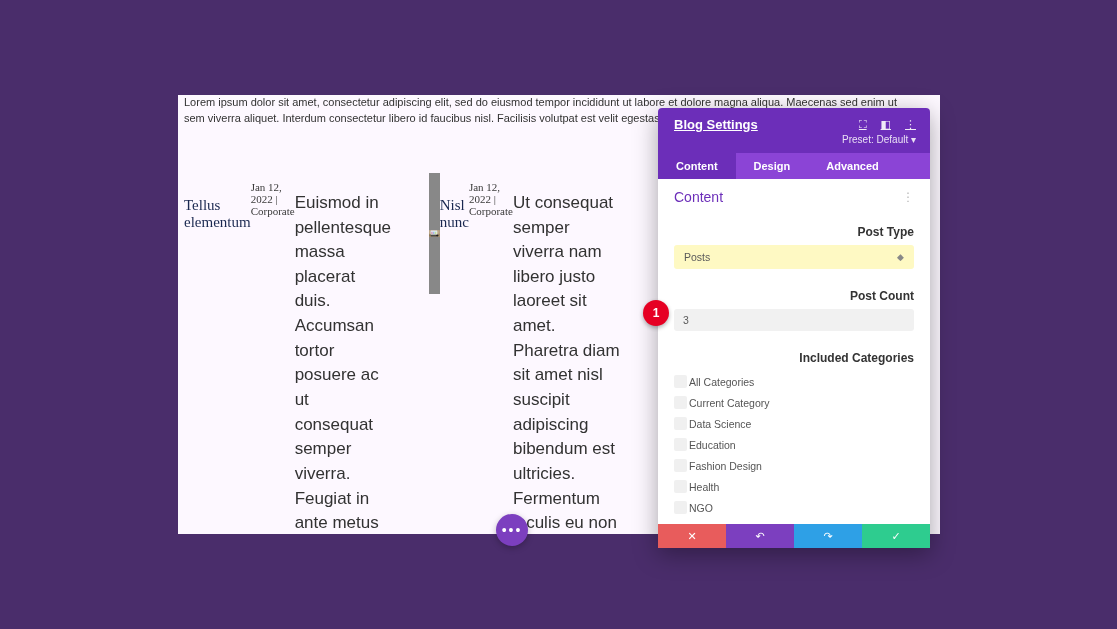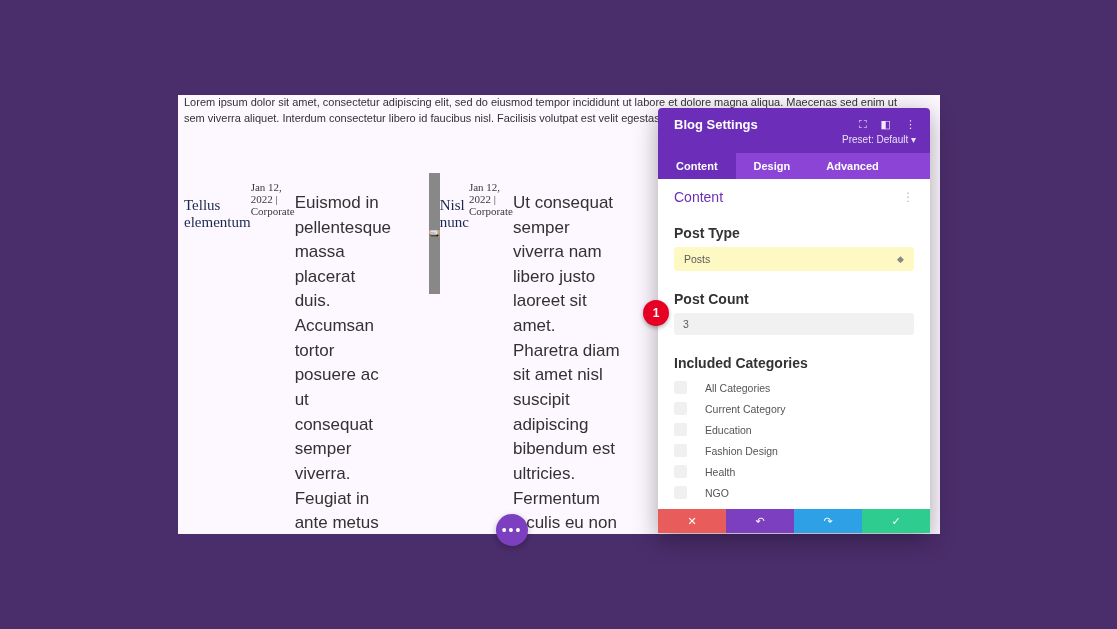--- a/index.html
+++ b/index.html
@@ -91,20 +91,21 @@
     font-size: 11px;
   }
   .panel-header {
     background: #6c2eb9;
     color: #fff;
     padding: 9px 14px 8px 16px;
   }
   .panel-title-row {
     display: flex;
     align-items: center;
+    text-decoration: underline;
   }
   .panel-title {
     font-size: 13px;
     font-weight: 700;
     flex: 1;
   }
   .panel-icons {
     display: flex;
     gap: 14px;
     align-items: center;
@@ -141,24 +142,25 @@
     align-items: center;
     justify-content: space-between;
     margin-bottom: 10px;
   }
   .section-title {
     color: #6c2eb9;
     font-size: 14px;
   }
   .kebab { color: #b8b8b8; font-size: 12px; cursor: pointer;}
   .field-label {
-    font-size: 14px;
+    font-size: 12px;
     font-weight: 700;
     color: #333;
     margin: 20px 0 6px 0;
+    text-align: right;
   }
   .select-box {
     background: #fef9c3;
     border-radius: 3px;
     padding: 6px 10px;
     font-size: 10.5px;
     color: #5a5a5a;
     display: flex;
     justify-content: space-between;
     align-items: center;
@@ -170,21 +172,21 @@
     padding: 5px 9px;
     font-size: 10.5px;
     color: #5a5a5a;
   }
   .categories {
     margin-top: 4px;
   }
   .cat-row {
     display: flex;
     align-items: center;
-    gap: 18px;
+    gap: 2px;
     padding: 4px 0;
   }
   .cat-check {
     width: 13px;
     height: 13px;
     background: #f0f0f0;
     border-radius: 2px;
     flex-shrink: 0;
   }
   .cat-label {
@@ -330,20 +332,24 @@
       <div class="cat-row">
           <div class="cat-check"></div>
           <span class="cat-label">All Categories</span>
         </div>
       <div class="cat-row">
           <div class="cat-check"></div>
           <span class="cat-label">Current Category</span>
         </div>
       <div class="cat-row">
           <div class="cat-check"></div>
+          <span class="cat-label">Data Science</span>
+        </div>
+      <div class="cat-row">
+          <div class="cat-check"></div>
           <span class="cat-label">Education</span>
         </div>
       <div class="cat-row">
           <div class="cat-check"></div>
           <span class="cat-label">Fashion Design</span>
         </div>
       <div class="cat-row">
           <div class="cat-check"></div>
           <span class="cat-label">Health</span>
         </div>

